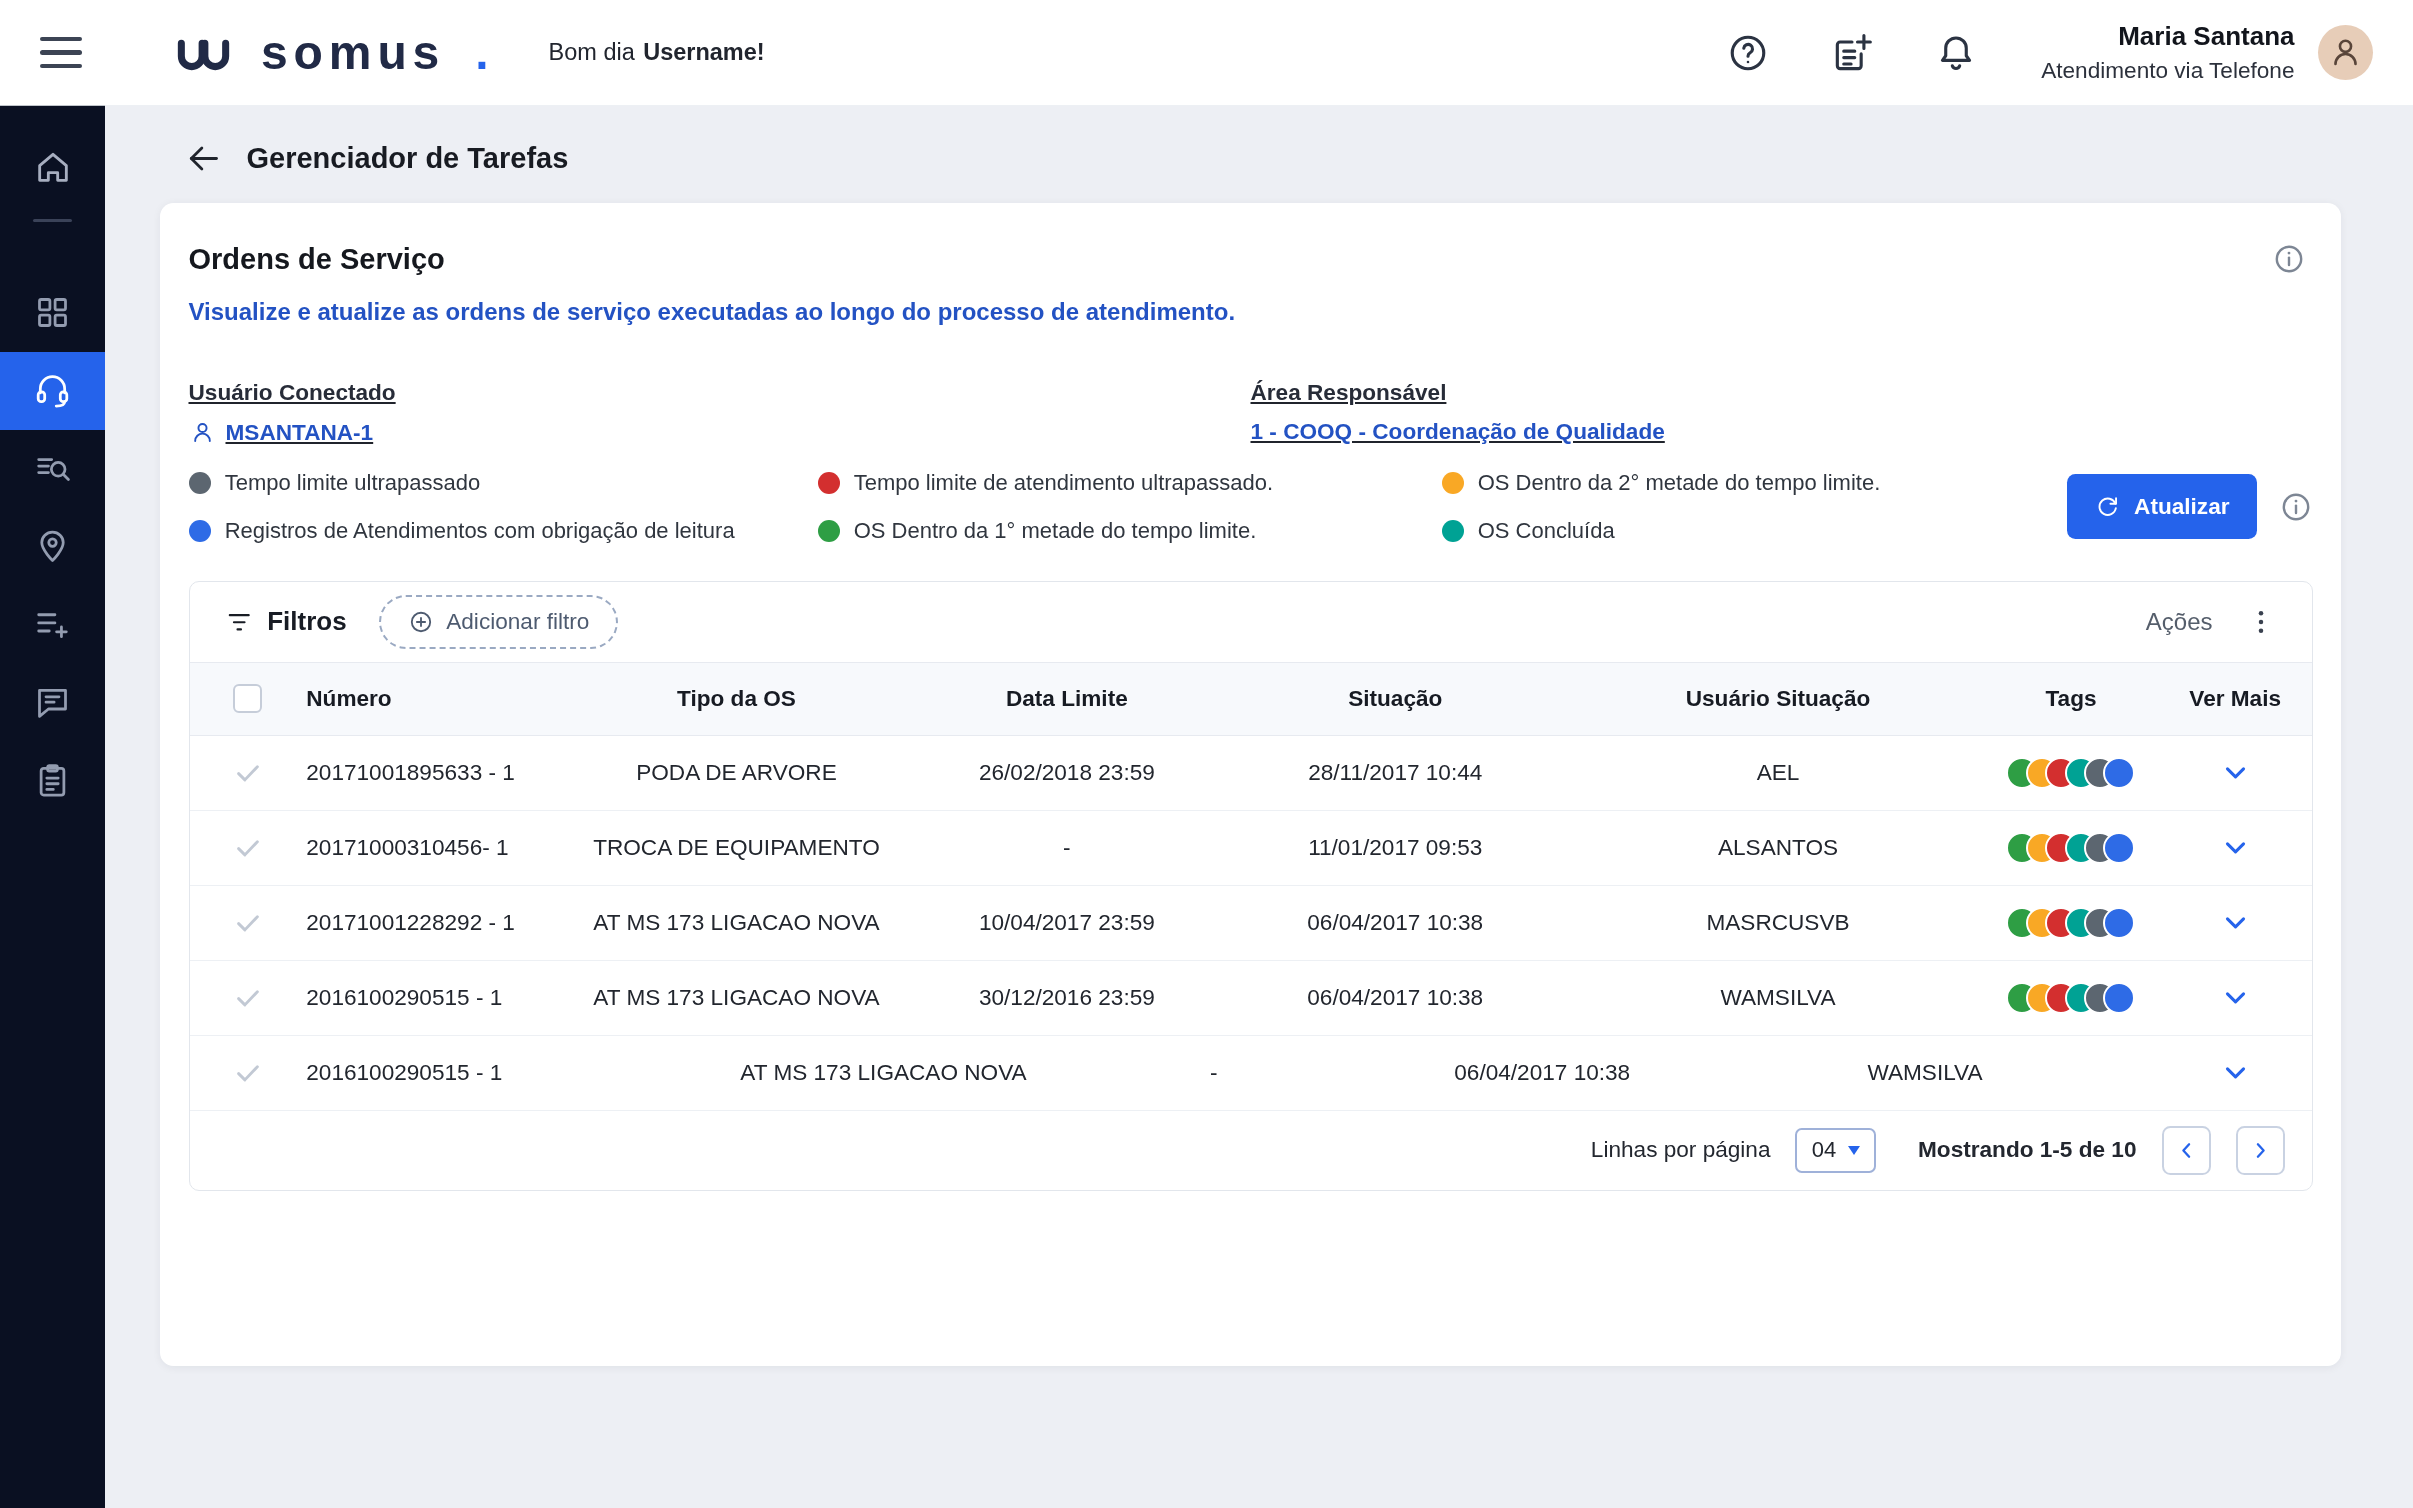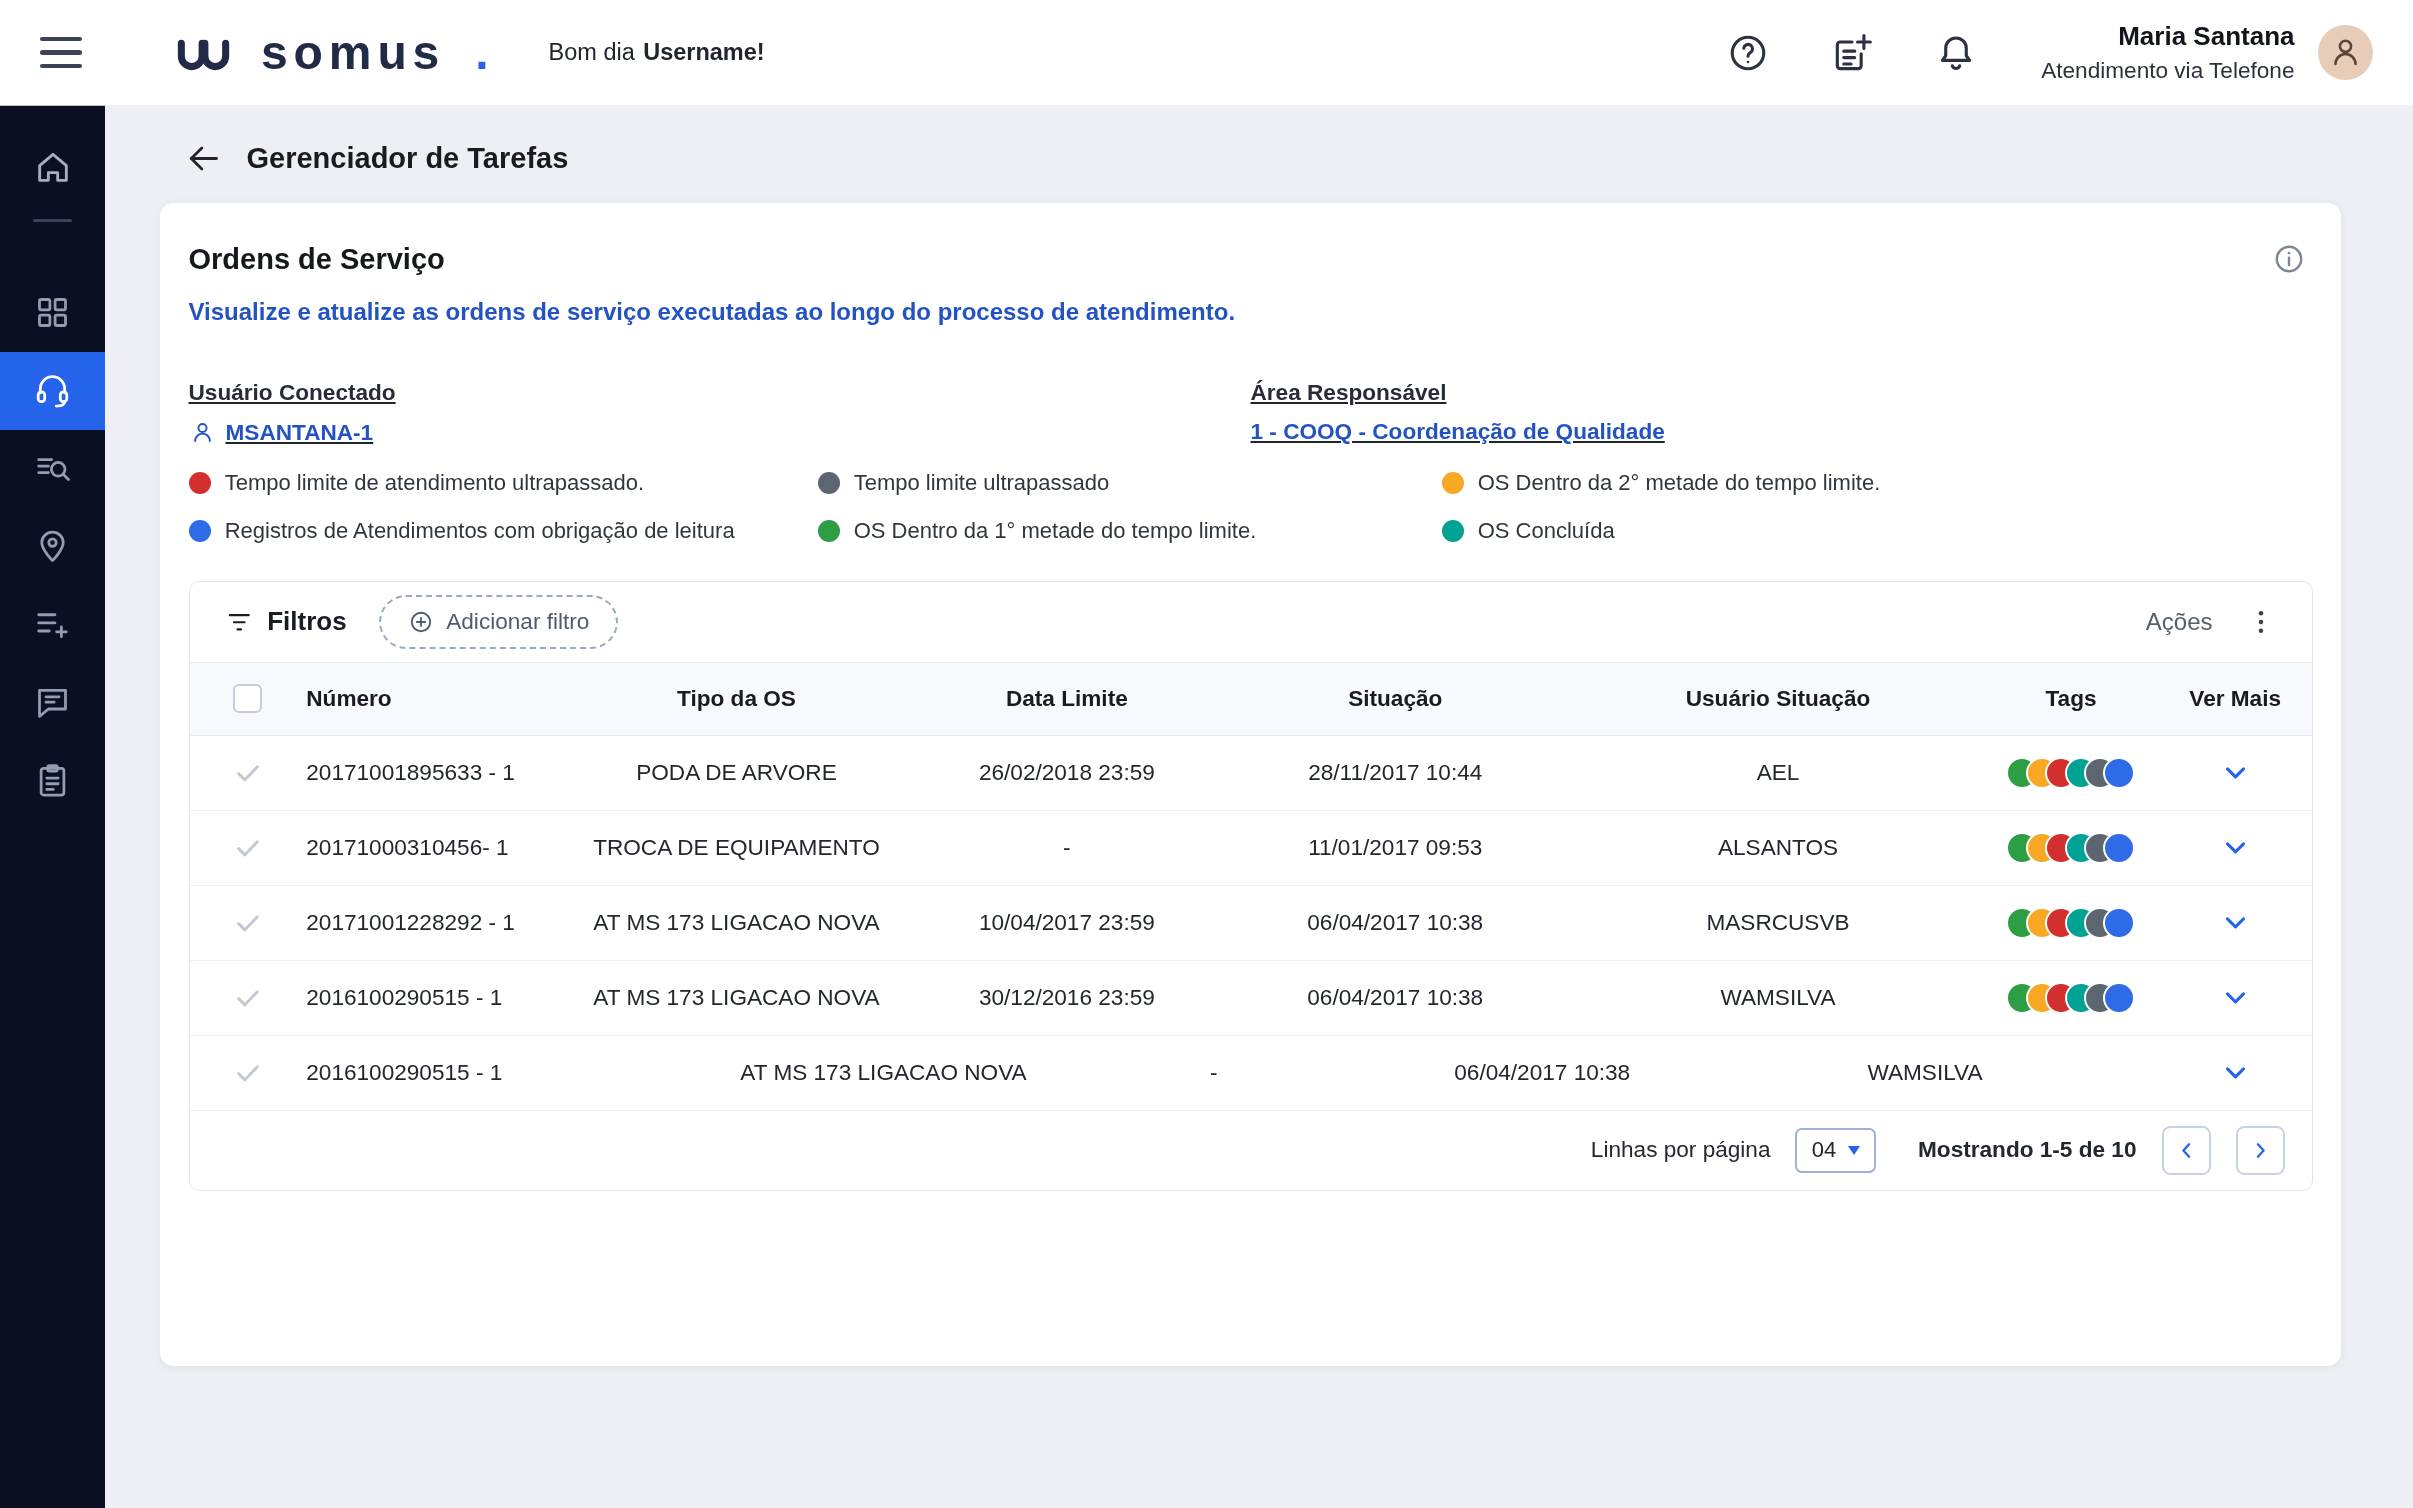--- a/index.html
+++ b/index.html
@@ -317,44 +317,64 @@
         <div class="info-label">Área Responsável</div>
         <a class="info-value">
           <span>1 - COOQ - Coordenação de Qualidade</span>
         </a>
       </div>
     </div>
 
     <div class="legend-flex">
       <div class="legend-grid" id="legend-grid">
           <div class="legend-item">
+            <span class="dot" style="background: rgb(92, 102, 112);"></span>
+            <span>Tempo limite ultrapassado</span>
+          </div>
+          <div class="legend-item">
             <span class="dot" style="background: rgb(211, 47, 47);"></span>
             <span>Tempo limite de atendimento ultrapassado.</span>
-          </div>
-          <div class="legend-item">
-            <span class="dot" style="background: rgb(92, 102, 112);"></span>
-            <span>Tempo limite ultrapassado</span>
           </div>
           <div class="legend-item">
             <span class="dot" style="background: rgb(249, 168, 37);"></span>
             <span>OS Dentro da 2° metade do tempo limite.</span>
           </div>
           <div class="legend-item">
             <span class="dot" style="background: rgb(46, 107, 230);"></span>
             <span>Registros de Atendimentos com obrigação de leitura</span>
           </div>
           <div class="legend-item">
             <span class="dot" style="background: rgb(46, 158, 68);"></span>
             <span>OS Dentro da 1° metade do tempo limite.</span>
           </div>
           <div class="legend-item">
             <span class="dot" style="background: rgb(0, 162, 148);"></span>
             <span>OS Concluída</span>
           </div>
         </div>
+      <div class="legend-right">
+        <button class="btn-primary refresh-btn">
+          <span class="ic-wrap">
+              <svg viewBox="0 0 24 24" class="ic">
+                <path d="M19 9.5a7.3 7.3 0 1 0 .4 4"></path>
+                <path d="M19.6 4.6v5h-5"></path>
+              </svg>
+            </span>
+          <span>Atualizar</span>
+        </button>
+        <button class="info-btn">
+            <span class="ic">
+              <svg viewBox="0 0 24 24" class="ic">
+                <circle cx="12" cy="12" r="8.6"></circle>
+                <path d="M12 11v5.2"></path>
+                <circle cx="12" cy="7.8" r="1" fill="currentColor" stroke="none"></circle>
+              </svg>
+            </span>
+          </button>
+      </div>
     </div>
 
     <div class="table-box">
       <div class="table-toolbar">
         <div class="filters">
           <span class="ic-wrap">
               <svg viewBox="0 0 24 24" class="ic">
                 <path d="M4 6h16M7.5 12h9M10.5 18h3"></path>
               </svg>
             </span>

